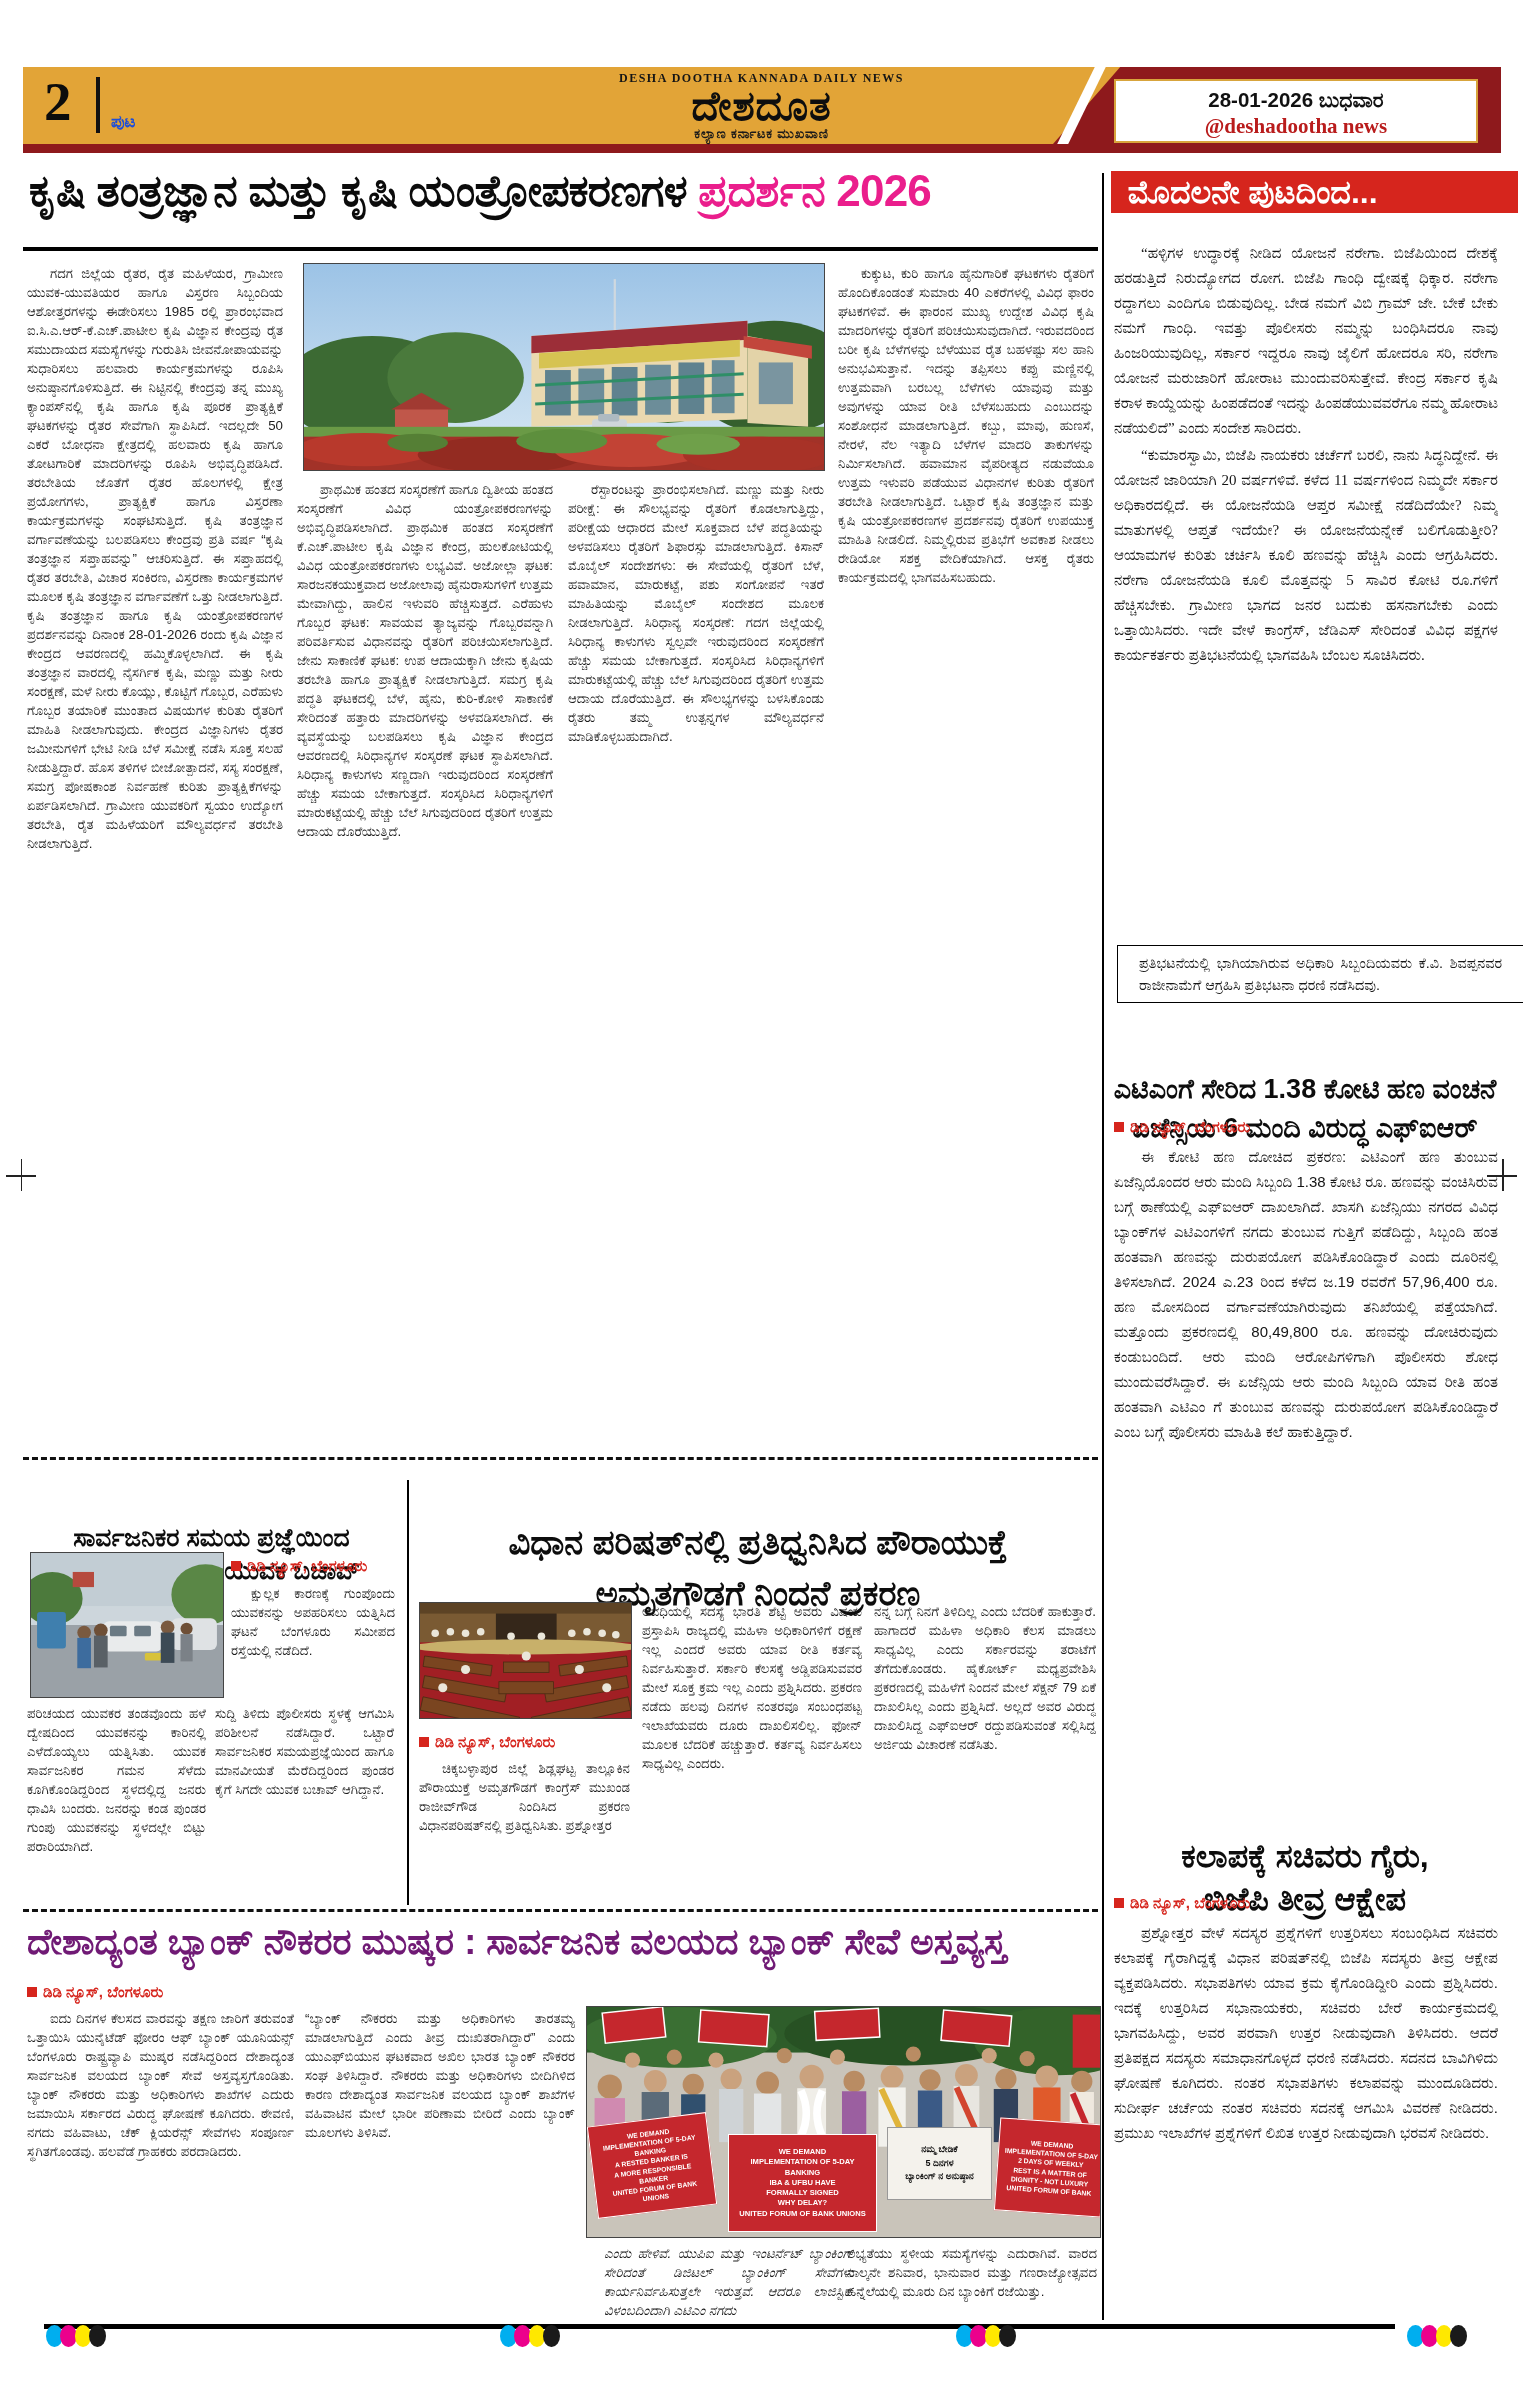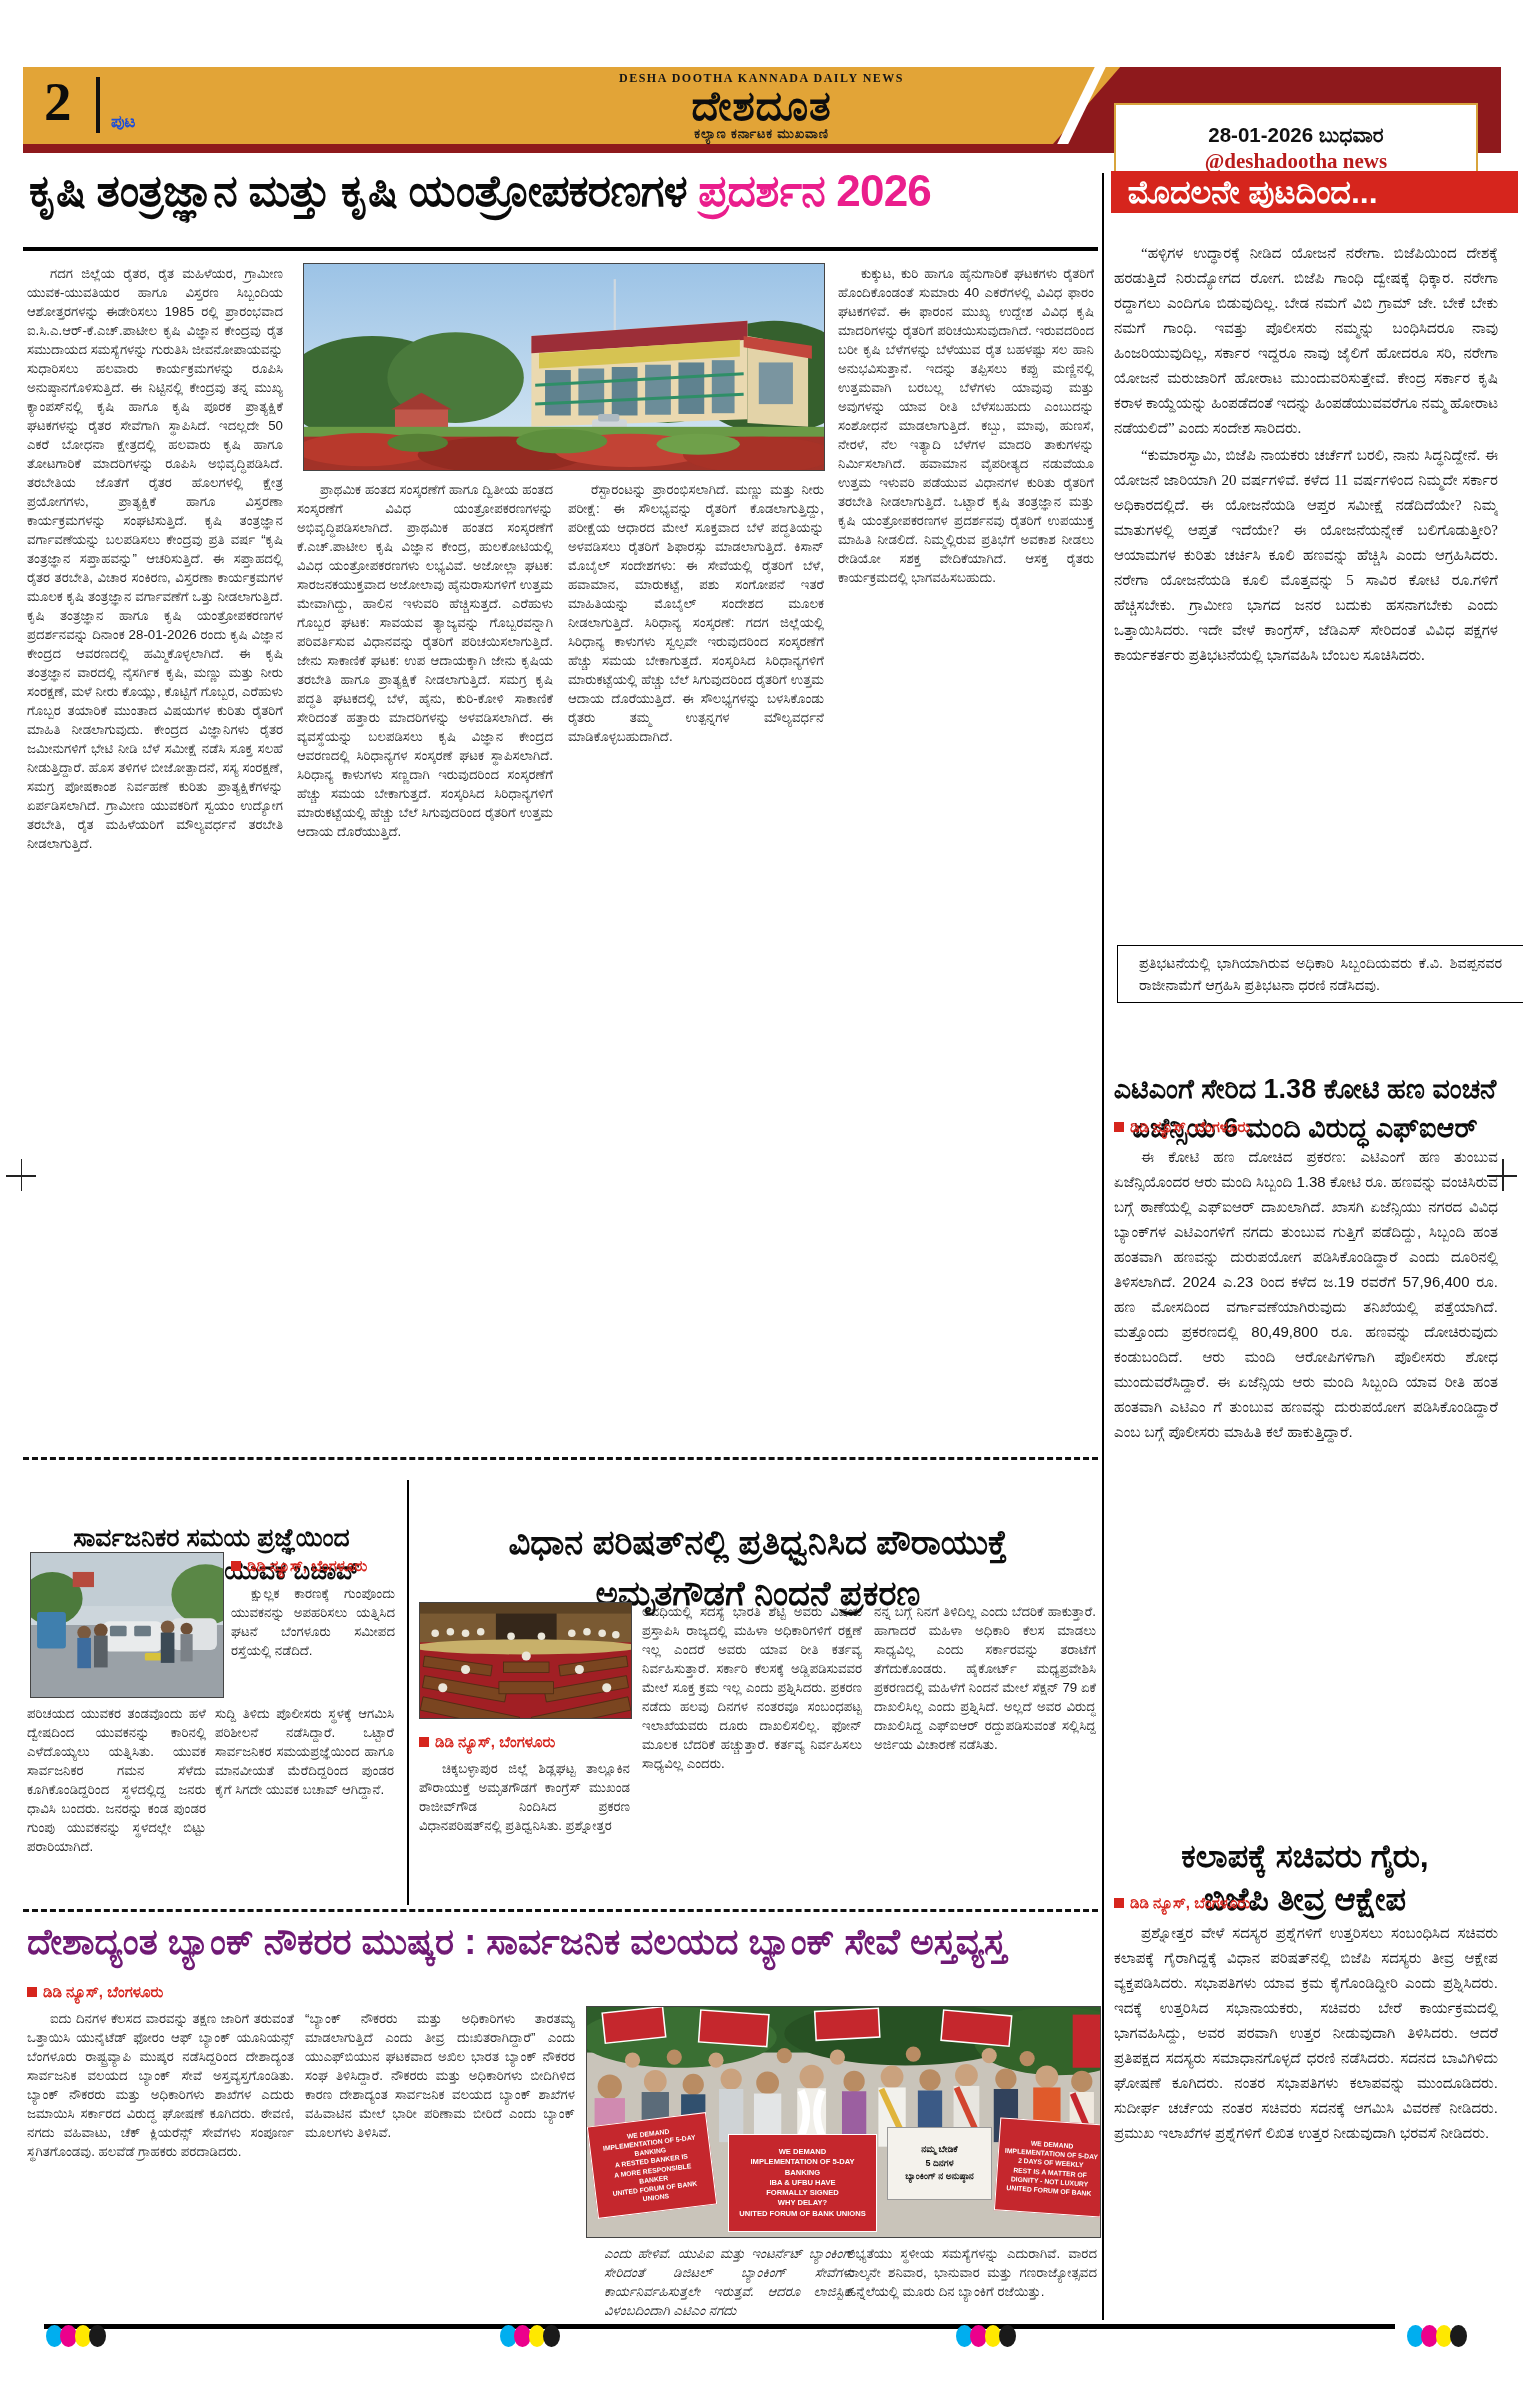--- a/index.html
+++ b/index.html
@@ -53,21 +53,21 @@
 <div class="abs pgnum" style="left:44px;top:74px;">2</div>
 <div class="abs" style="left:96px;top:77px;width:3.8px;height:56px;background:#111;"></div>
 <div class="abs pglabel" style="left:111px;top:112px;">ಪುಟ</div>
 
 <div class="abs tagline" style="left:458px;top:71px;width:607px;">DESHA DOOTHA KANNADA DAILY NEWS</div>
 <div class="abs masttitle" style="left:458px;top:83px;width:607px;">ದೇಶದೂತ</div>
 <div class="abs mastsub" style="left:458px;top:126px;width:607px;">ಕಲ್ಯಾಣ ಕರ್ನಾಟಕ ಮುಖವಾಣಿ</div>
 
 <div class="abs maroon" style="left:1053px;top:67px;width:448px;height:77px;clip-path:polygon(15% 0,100% 0,100% 100%,0 100%);"></div>
 <div class="abs" style="left:1076px;top:67px;width:10.6px;height:77px;background:#fff;transform:skewX(-26deg);"></div>
-<div class="abs datebox" style="left:1114px;top:79px;width:360px;height:55px;padding-top:16px;margin-top:24px;">
+<div class="abs datebox" style="left:1114px;top:79px;width:360px;height:55px;padding-top:5px;">
   <div class="dateline">28-01-2026  ಬುಧವಾರ</div>
   <div class="handleline">@deshadootha news</div>
 </div>
 
 <div class="abs mainhl" style="left:29px;top:168px;width:1070px;">
   <span>ಕೃಷಿ ತಂತ್ರಜ್ಞಾನ ಮತ್ತು ಕೃಷಿ ಯಂತ್ರೋಪಕರಣಗಳ </span><span class="accent">ಪ್ರದರ್ಶನ 2026</span>
 </div>
 <div class="abs rule" style="left:23px;top:247px;width:1075px;height:3.8px;"></div>
 
 <div class="abs col" style="left:27px;top:264px;width:256px;height:1181px;">ಗದಗ ಜಿಲ್ಲೆಯ ರೈತರ, ರೈತ ಮಹಿಳೆಯರ, ಗ್ರಾಮೀಣ ಯುವಕ-ಯುವತಿಯರ ಹಾಗೂ ವಿಸ್ತರಣ ಸಿಬ್ಬಂದಿಯ ಆಶೋತ್ತರಗಳನ್ನು ಈಡೇರಿಸಲು 1985 ರಲ್ಲಿ ಪ್ರಾರಂಭವಾದ ಐ.ಸಿ.ಎ.ಆರ್-ಕೆ.ಎಚ್.ಪಾಟೀಲ ಕೃಷಿ ವಿಜ್ಞಾನ ಕೇಂದ್ರವು ರೈತ ಸಮುದಾಯದ ಸಮಸ್ಯೆಗಳನ್ನು ಗುರುತಿಸಿ ಜೀವನೋಪಾಯವನ್ನು ಸುಧಾರಿಸಲು ಹಲವಾರು ಕಾರ್ಯಕ್ರಮಗಳನ್ನು ರೂಪಿಸಿ ಅನುಷ್ಠಾನಗೊಳಿಸುತ್ತಿದೆ. ಈ ನಿಟ್ಟಿನಲ್ಲಿ ಕೇಂದ್ರವು ತನ್ನ ಮುಖ್ಯ ಕ್ಯಾಂಪಸ್‌ನಲ್ಲಿ ಕೃಷಿ ಹಾಗೂ ಕೃಷಿ ಪೂರಕ ಪ್ರಾತ್ಯಕ್ಷಿಕೆ ಘಟಕಗಳನ್ನು ರೈತರ ಸೇವೆಗಾಗಿ ಸ್ಥಾಪಿಸಿದೆ. ಇದಲ್ಲದೇ 50 ಎಕರೆ ಬೋಧನಾ ಕ್ಷೇತ್ರದಲ್ಲಿ ಹಲವಾರು ಕೃಷಿ ಹಾಗೂ ತೋಟಗಾರಿಕೆ ಮಾದರಿಗಳನ್ನು ರೂಪಿಸಿ ಅಭಿವೃದ್ಧಿಪಡಿಸಿದೆ. ತರಬೇತಿಯ ಜೊತೆಗೆ ರೈತರ ಹೊಲಗಳಲ್ಲಿ ಕ್ಷೇತ್ರ ಪ್ರಯೋಗಗಳು, ಪ್ರಾತ್ಯಕ್ಷಿಕೆ ಹಾಗೂ ವಿಸ್ತರಣಾ ಕಾರ್ಯಕ್ರಮಗಳನ್ನು ಸಂಘಟಿಸುತ್ತಿದೆ. ಕೃಷಿ ತಂತ್ರಜ್ಞಾನ ವರ್ಗಾವಣೆಯನ್ನು ಬಲಪಡಿಸಲು ಕೇಂದ್ರವು ಪ್ರತಿ ವರ್ಷ “ಕೃಷಿ ತಂತ್ರಜ್ಞಾನ ಸಪ್ತಾಹವನ್ನು” ಆಚರಿಸುತ್ತಿದೆ. ಈ ಸಪ್ತಾಹದಲ್ಲಿ ರೈತರ ತರಬೇತಿ, ವಿಚಾರ ಸಂಕಿರಣ, ವಿಸ್ತರಣಾ ಕಾರ್ಯಕ್ರಮಗಳ ಮೂಲಕ ಕೃಷಿ ತಂತ್ರಜ್ಞಾನ ವರ್ಗಾವಣೆಗೆ ಒತ್ತು ನೀಡಲಾಗುತ್ತಿದೆ. ಕೃಷಿ ತಂತ್ರಜ್ಞಾನ ಹಾಗೂ ಕೃಷಿ ಯಂತ್ರೋಪಕರಣಗಳ ಪ್ರದರ್ಶನವನ್ನು ದಿನಾಂಕ 28-01-2026 ರಂದು ಕೃಷಿ ವಿಜ್ಞಾನ ಕೇಂದ್ರದ ಆವರಣದಲ್ಲಿ ಹಮ್ಮಿಕೊಳ್ಳಲಾಗಿದೆ. ಈ ಕೃಷಿ ತಂತ್ರಜ್ಞಾನ ವಾರದಲ್ಲಿ ನೈಸರ್ಗಿಕ ಕೃಷಿ, ಮಣ್ಣು ಮತ್ತು ನೀರು ಸಂರಕ್ಷಣೆ, ಮಳೆ ನೀರು ಕೊಯ್ಲು, ಕೊಟ್ಟಿಗೆ ಗೊಬ್ಬರ, ಎರೆಹುಳು ಗೊಬ್ಬರ ತಯಾರಿಕೆ ಮುಂತಾದ ವಿಷಯಗಳ ಕುರಿತು ರೈತರಿಗೆ ಮಾಹಿತಿ ನೀಡಲಾಗುವುದು. ಕೇಂದ್ರದ ವಿಜ್ಞಾನಿಗಳು ರೈತರ ಜಮೀನುಗಳಿಗೆ ಭೇಟಿ ನೀಡಿ ಬೆಳೆ ಸಮೀಕ್ಷೆ ನಡೆಸಿ ಸೂಕ್ತ ಸಲಹೆ ನೀಡುತ್ತಿದ್ದಾರೆ. ಹೊಸ ತಳಿಗಳ ಬೀಜೋತ್ಪಾದನೆ, ಸಸ್ಯ ಸಂರಕ್ಷಣೆ, ಸಮಗ್ರ ಪೋಷಕಾಂಶ ನಿರ್ವಹಣೆ ಕುರಿತು ಪ್ರಾತ್ಯಕ್ಷಿಕೆಗಳನ್ನು ಏರ್ಪಡಿಸಲಾಗಿದೆ. ಗ್ರಾಮೀಣ ಯುವಕರಿಗೆ ಸ್ವಯಂ ಉದ್ಯೋಗ ತರಬೇತಿ, ರೈತ ಮಹಿಳೆಯರಿಗೆ ಮೌಲ್ಯವರ್ಧನೆ ತರಬೇತಿ ನೀಡಲಾಗುತ್ತಿದೆ.</div>

